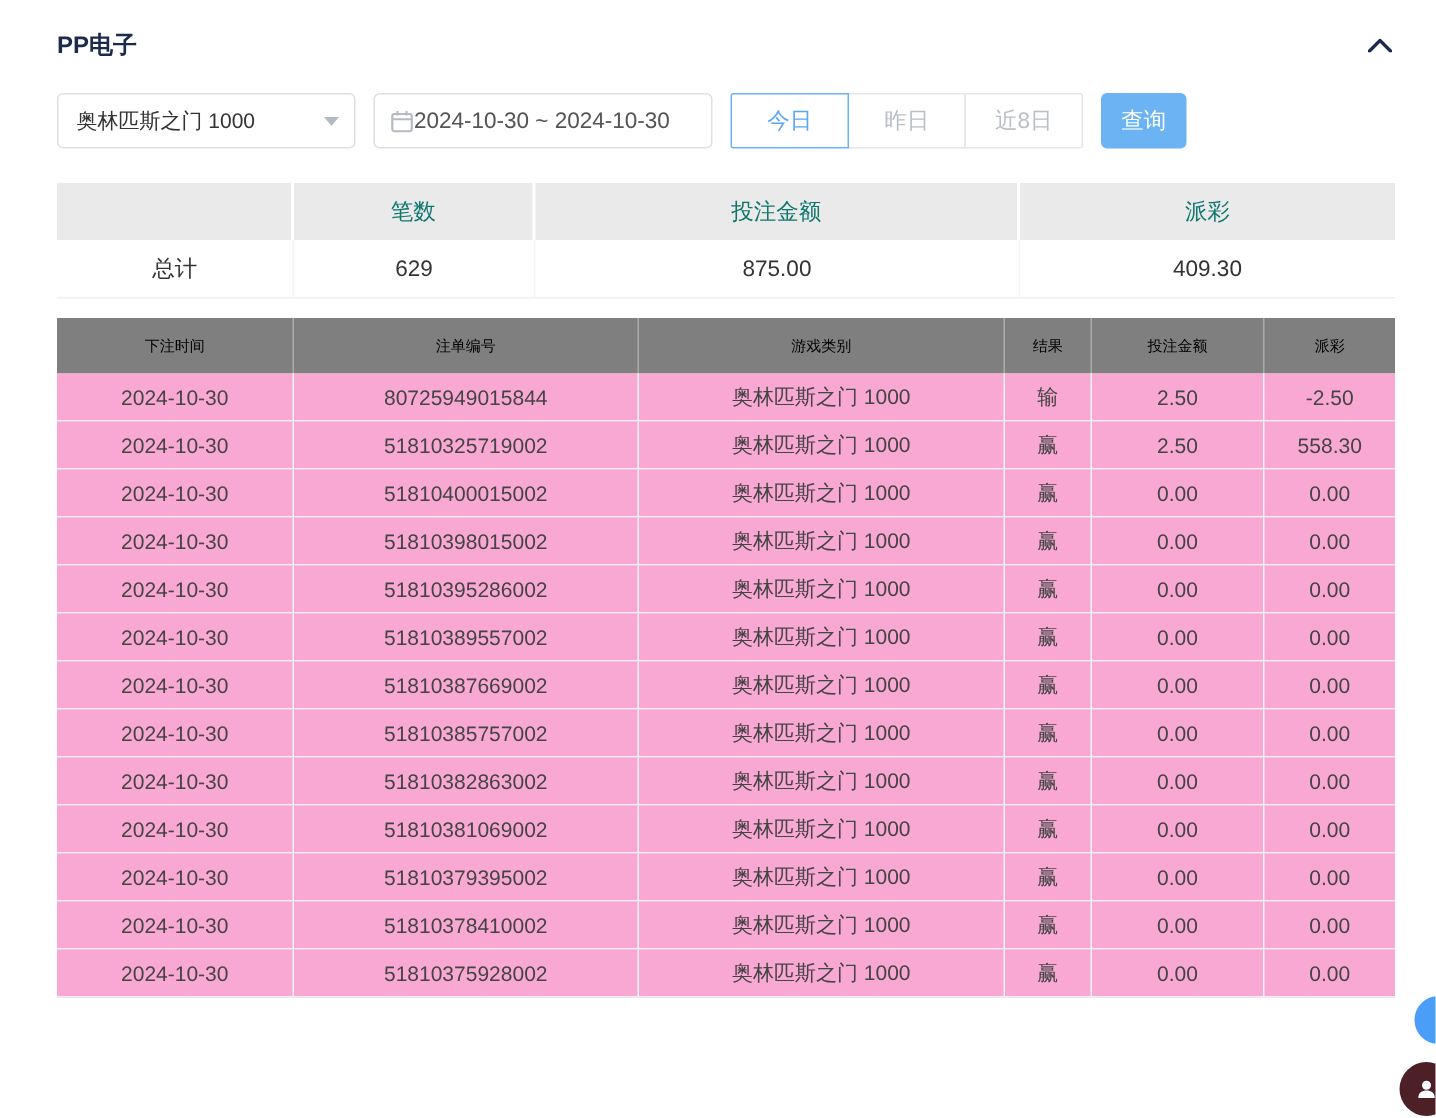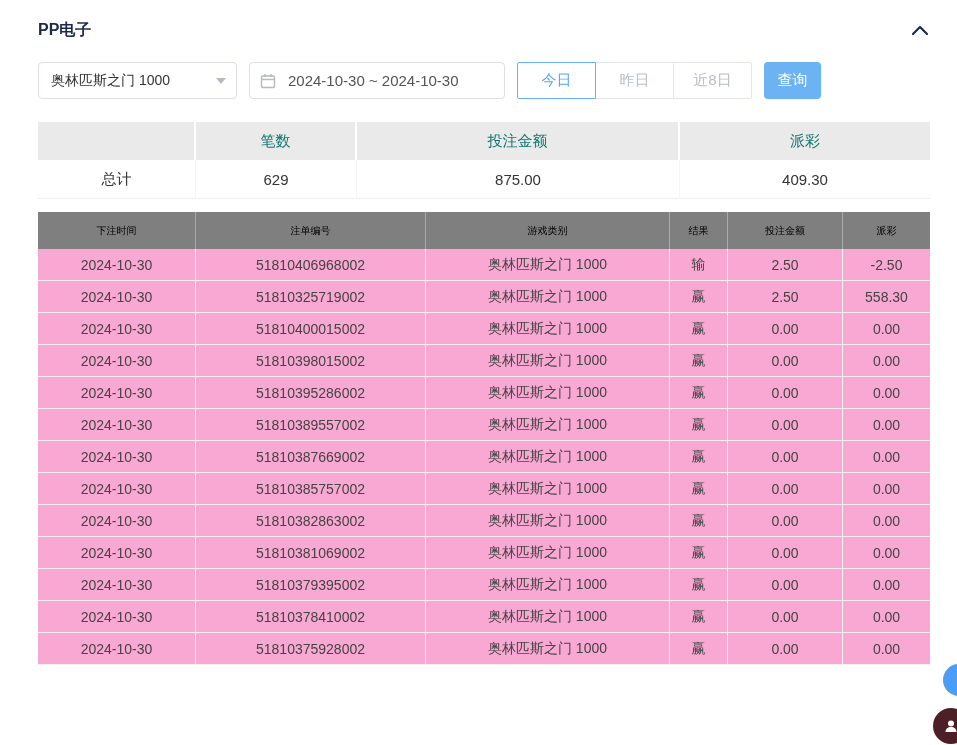--- a/index.html
+++ b/index.html
@@ -20,22 +20,22 @@
 
   
   .filter-row { display:flex; align-items:center; margin-top:18px; height:37px; }
   .select {
     width:199px; height:37px; border:1px solid #dcdfe6; border-radius:4px;
     display:flex; align-items:center; justify-content:space-between;
     padding:0 10px 0 12px; font-size:14px; color:#333; cursor:pointer; background:#fff;
   }
   .caret { width:0; height:0; border-left:5px solid transparent; border-right:5px solid transparent; border-top:6px solid #b4b9c2; }
   .datepicker {
-    width:256px; height:37px; border:1px solid #dcdfe6; border-radius:4px;
-    display:flex; align-items:center; gap:12px; padding:0 10px;
+    width:226px; height:37px; border:1px solid #dcdfe6; border-radius:4px;
+    display:flex; align-items:center; gap:0; padding:0 10px;
     font-size:15px; color:#555; margin-left:12px; background:#fff; cursor:pointer;
   }
   .btn-group { display:flex; margin-left:12px; }
   .qbtn {
     height:37px; width:79px; background:#fff; border:1px solid #e3e6ea;
     font-size:15px; color:#b9bec7; cursor:pointer; margin-left:-1px;
     font-family:"Liberation Sans", sans-serif;
   }
   .qbtn:first-child { margin-left:0; border-radius:2px 0 0 2px; }
   .qbtn:last-child { border-radius:0 2px 2px 0; }
@@ -142,21 +142,21 @@
       <div class="th c1">下注时间</div>
       <div class="th c2">注单编号</div>
       <div class="th c3">游戏类别</div>
       <div class="th c4">结果</div>
       <div class="th c5">投注金额</div>
       <div class="th c6">派彩</div>
     </div>
     <div class="d-body">
   <div class="d-row">
     <div class="td c1">2024-10-30</div>
-    <div class="td c2">51810406968002</div>
+    <div class="td c2">80725949015844</div>
     <div class="td c3">奥林匹斯之门 1000</div>
     <div class="td c4">输</div>
     <div class="td c5">2.50</div>
     <div class="td c6 neg">-2.50</div>
   </div>
 
   <div class="d-row">
     <div class="td c1">2024-10-30</div>
     <div class="td c2">51810325719002</div>
     <div class="td c3">奥林匹斯之门 1000</div>

